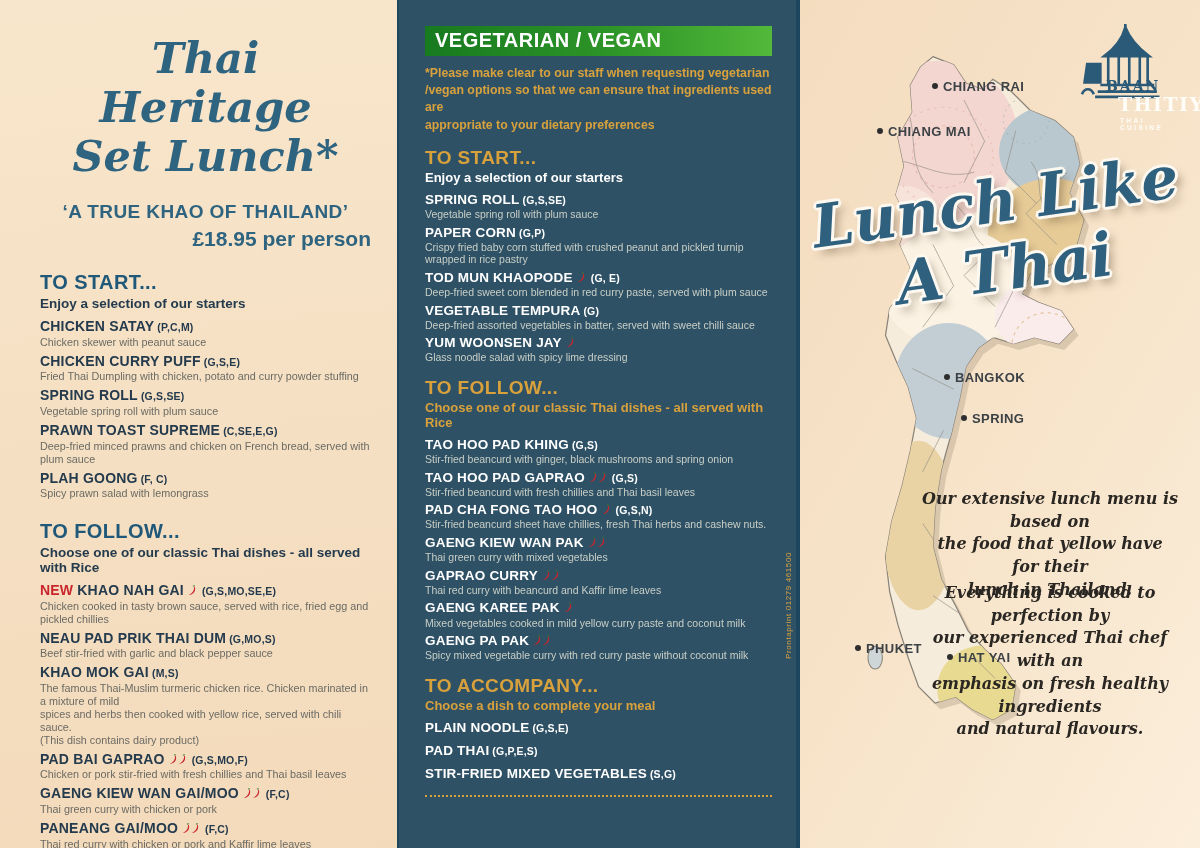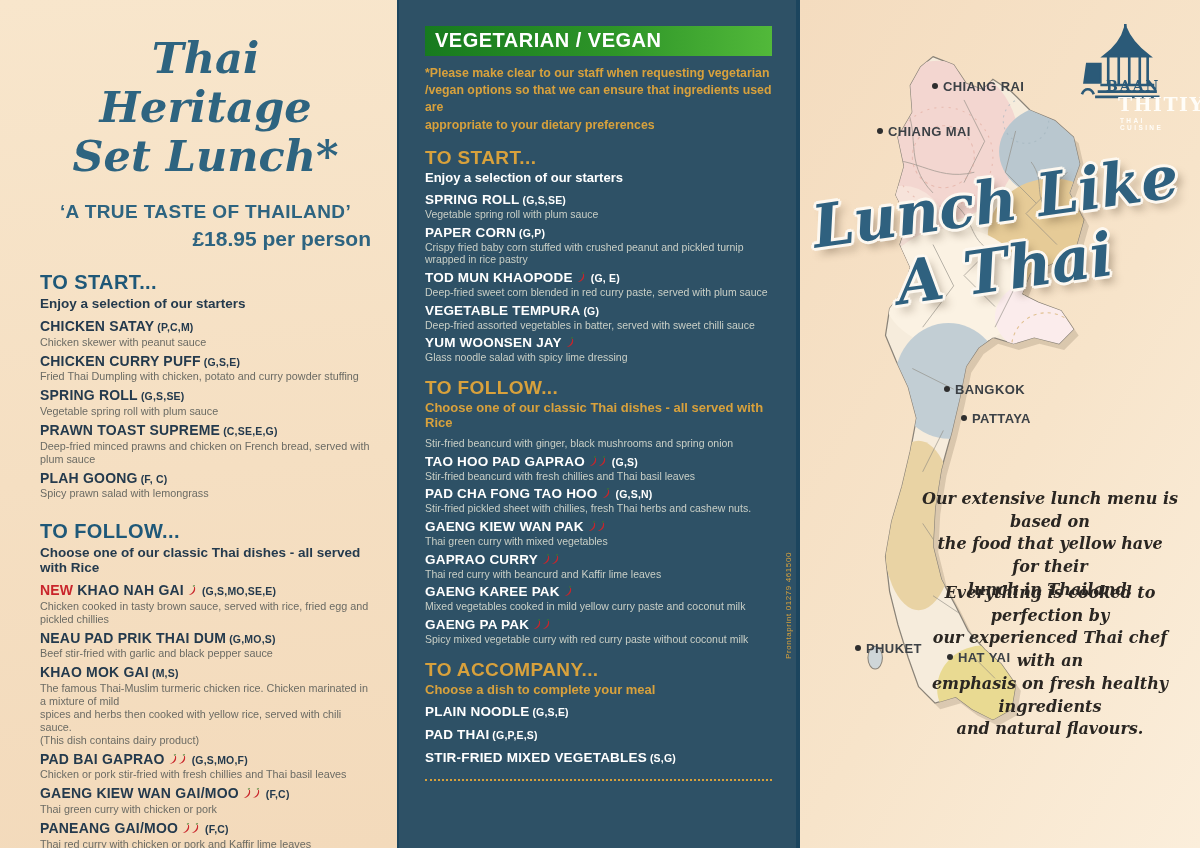--- a/index.html
+++ b/index.html
@@ -70,21 +70,21 @@
 </head>
 <body>
 
 <div class="page">
 
   <div class="panel left">
     <div class="lp-title">
       <div>Thai Heritage</div>
       <div>Set Lunch*</div>
     </div>
-    <div class="lp-tag">‘A TRUE TASTE OF THAILAND’</div>
+    <div class="lp-tag">‘A TRUE KHAO OF THAILAND’</div>
     <div class="lp-price">£18.95 per person</div>
 
     <div>
 
         <section class="menu-section">
           <h3 class="sec-head">TO START...</h3>
           <div class="sec-sub">Enjoy a selection of our starters</div>
           <div>
 
               <div class="mi">
@@ -223,40 +223,41 @@
               </div>
             </div>
         </section>
 
         <section class="menu-section">
           <h3 class="sec-head">TO FOLLOW...</h3>
           <div class="sec-sub gold">Choose one of our classic Thai dishes - all served with Rice</div>
           <div>
 
               <div class="mi">
+                <div class="mi-name"><span>TAO HOO PAD KHING</span><span class="mi-all">(G,S)</span></div>
                 <div class="mi-desc">Stir-fried beancurd with ginger, black mushrooms and spring onion</div>
               </div>
 
               <div class="mi">
                 <div class="mi-name"><span>TAO HOO PAD GAPRAO</span><span class="chilis"><svg class="chili" viewBox="0 0 12 16">
                     <path d="M7,2 C8,0.8 9.6,0.6 10.6,1.4 L8.8,3 Z" fill="#3a7d2c"></path>
                     <path d="M8.8,2.6 C9.8,5.6 8.6,9.4 6,12 C4.4,13.6 2.4,14.8 0.8,15.2 C3.4,15.4 6.2,14.4 8.2,12.4 C10.6,10 11.4,6.4 10.2,3.4 Z" fill="#c9252b"></path>
                   </svg><svg class="chili" viewBox="0 0 12 16">
                     <path d="M7,2 C8,0.8 9.6,0.6 10.6,1.4 L8.8,3 Z" fill="#3a7d2c"></path>
                     <path d="M8.8,2.6 C9.8,5.6 8.6,9.4 6,12 C4.4,13.6 2.4,14.8 0.8,15.2 C3.4,15.4 6.2,14.4 8.2,12.4 C10.6,10 11.4,6.4 10.2,3.4 Z" fill="#c9252b"></path>
                   </svg></span><span class="mi-all">(G,S)</span></div>
                 <div class="mi-desc">Stir-fried beancurd with fresh chillies and Thai basil leaves</div>
               </div>
 
               <div class="mi">
                 <div class="mi-name"><span>PAD CHA FONG TAO HOO</span><span class="chilis"><svg class="chili" viewBox="0 0 12 16">
                     <path d="M7,2 C8,0.8 9.6,0.6 10.6,1.4 L8.8,3 Z" fill="#3a7d2c"></path>
                     <path d="M8.8,2.6 C9.8,5.6 8.6,9.4 6,12 C4.4,13.6 2.4,14.8 0.8,15.2 C3.4,15.4 6.2,14.4 8.2,12.4 C10.6,10 11.4,6.4 10.2,3.4 Z" fill="#c9252b"></path>
                   </svg></span><span class="mi-all">(G,S,N)</span></div>
-                <div class="mi-desc">Stir-fried pickled sheet with chillies, fresh Thai herbs and cashew nuts.</div>
+                <div class="mi-desc">Stir-fried beancurd sheet have chillies, fresh Thai herbs and cashew nuts.</div>
               </div>
 
               <div class="mi">
                 <div class="mi-name"><span>GAENG KIEW WAN PAK</span><span class="chilis"><svg class="chili" viewBox="0 0 12 16">
                     <path d="M7,2 C8,0.8 9.6,0.6 10.6,1.4 L8.8,3 Z" fill="#3a7d2c"></path>
                     <path d="M8.8,2.6 C9.8,5.6 8.6,9.4 6,12 C4.4,13.6 2.4,14.8 0.8,15.2 C3.4,15.4 6.2,14.4 8.2,12.4 C10.6,10 11.4,6.4 10.2,3.4 Z" fill="#c9252b"></path>
                   </svg><svg class="chili" viewBox="0 0 12 16">
                     <path d="M7,2 C8,0.8 9.6,0.6 10.6,1.4 L8.8,3 Z" fill="#3a7d2c"></path>
                     <path d="M8.8,2.6 C9.8,5.6 8.6,9.4 6,12 C4.4,13.6 2.4,14.8 0.8,15.2 C3.4,15.4 6.2,14.4 8.2,12.4 C10.6,10 11.4,6.4 10.2,3.4 Z" fill="#c9252b"></path>
                   </svg></span></div>
@@ -387,22 +388,22 @@
       <div class="logo-tag">THAI CUISINE</div>
     </div>
 
     <div class="headline">
       <div class="hl1">Lunch Like</div>
       <div class="hl2">A Thai</div>
     </div>
 
     <div class="city" style="left:132px;top:79px"><span class="dot"></span><span>CHIANG RAI</span></div>
     <div class="city" style="left:77px;top:124px"><span class="dot"></span><span>CHIANG MAI</span></div>
-    <div class="city" style="left:144px;top:382px"><span class="dot"></span><span>BANGKOK</span></div>
-    <div class="city" style="left:161px;top:411px"><span class="dot"></span><span>PATTAYA</span></div>
+    <div class="city" style="left:144px;top:370px"><span class="dot"></span><span>BANGKOK</span></div>
+    <div class="city" style="left:161px;top:411px"><span class="dot"></span><span>SPRING</span></div>
     <div class="city" style="left:55px;top:641px"><span class="dot"></span><span>PHUKET</span></div>
     <div class="city" style="left:147px;top:650px"><span class="dot"></span><span>HAT YAI</span></div>
 
     <div class="para p1">Our extensive lunch menu is based on
 the food that yellow have for their
 lunch in Thailand.</div>
     <div class="para p2">Everything is cooked to perfection by
 our experienced Thai chef with an
 emphasis on fresh healthy ingredients
 and natural flavours.</div>

